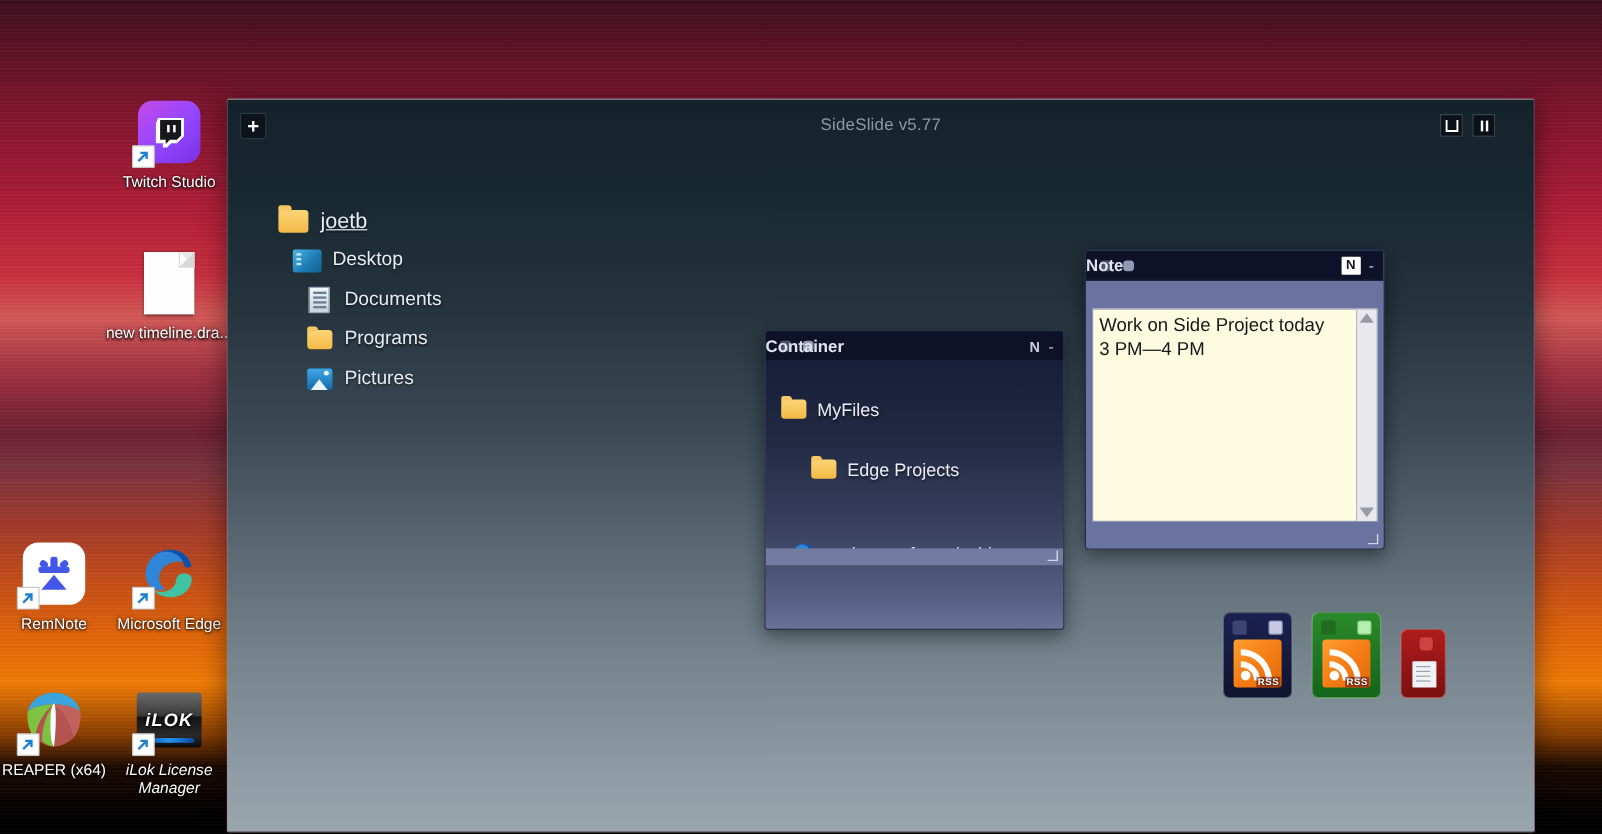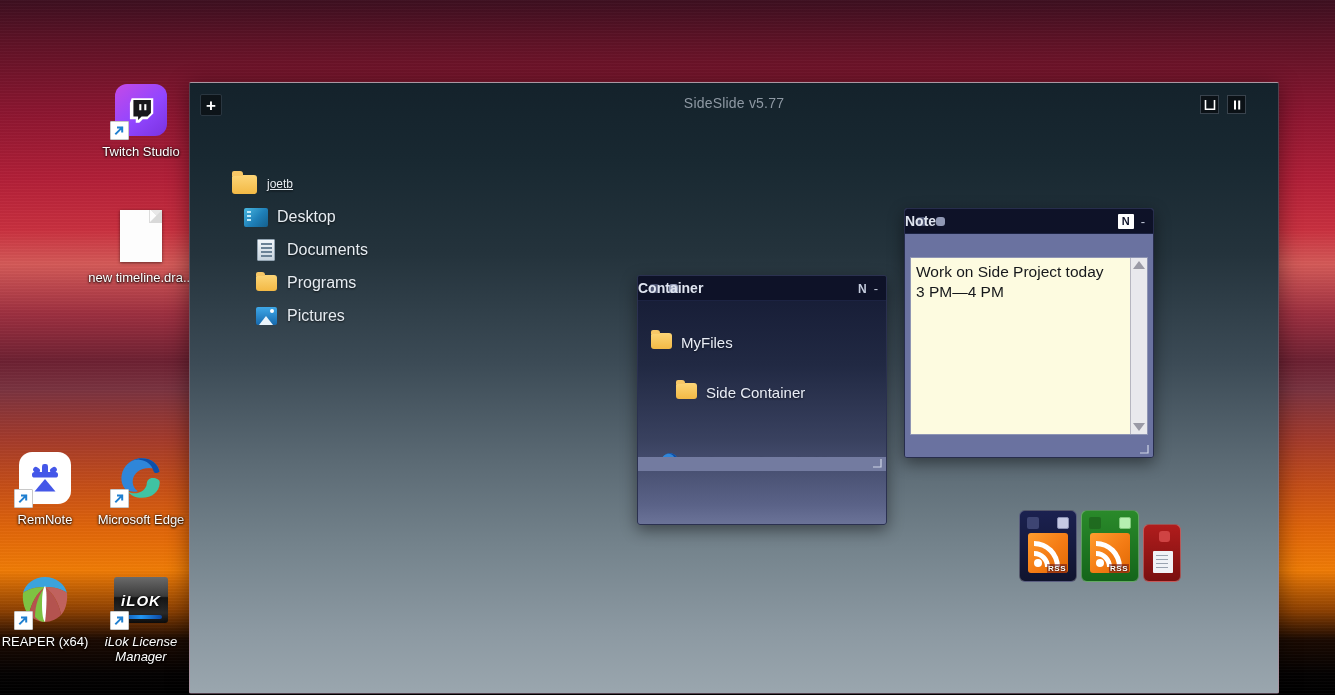--- a/index.html
+++ b/index.html
@@ -144,21 +144,21 @@
   #quicklinks { position:absolute; left:40px; top:86px; width:230px; }
   .ql-item {
     display:flex; align-items:center; height:30px; margin-bottom:3px;
     color:#e6ecf2; font-size:16px;
     text-shadow:0 1px 2px rgba(0,0,0,.7);
   }
   .ql-item .ql-ico {
     width:24px; height:22px; margin-right:9px;
     display:flex; align-items:center; justify-content:center; flex:0 0 auto;
   }
-  .ql-item.lvl0 { margin-left:0; font-size:12px;text-decoration:underline; }
+  .ql-item.lvl0 { margin-left:0; font-size:18px;text-decoration:underline; }
   .ql-item.lvl0 .ql-ico { width:28px; height:24px; }
   .ql-item.lvl1 { margin-left:14px; }
   .ql-item.lvl2 { margin-left:24px; }
 
   
   .folder {
     position:relative; width:25px; height:19px;
     background:linear-gradient(to bottom,#fcd577,#f3b945);
     border-radius:2px 3px 3px 3px;
   }
@@ -287,21 +287,21 @@
   }
   .sb-arrow { width:0; height:0; }
   .sb-arrow.up { border-left:6px solid transparent; border-right:6px solid transparent; border-bottom:8px solid #9a9aa6; }
   .sb-arrow.down { border-left:6px solid transparent; border-right:6px solid transparent; border-top:8px solid #9a9aa6; }
   .note-foot {
     position:absolute; left:0; bottom:0; width:100%; height:20px;
     background:#6a72a0;
   }
 
   
-  #widgets { position:absolute; left:829px; top:427px; display:flex; align-items:center; gap:4px; }
+  #widgets { position:absolute; left:829px; top:427px; display:flex; align-items:center; gap:16px; }
   .widget {
     position:relative; border-radius:6px; border:1px solid rgba(255,255,255,.28);
   }
   .widget .w-dots { position:absolute; top:6px; left:7px; right:7px; height:13px; }
   .w-dot {
     position:absolute; top:0; width:12px; height:12px; border-radius:2px;
   }
   .w-dot.a { left:0; }
   .w-dot.b { right:0; }
   .w-rss {
@@ -503,21 +503,21 @@
         <div class="c-item i0">
           <span class="c-ico">
               <span class="folder sm"></span>
             </span>
           <span>MyFiles</span>
         </div>
         <div class="c-item i1">
           <span class="c-ico">
               <span class="folder sm"></span>
             </span>
-          <span>Side Container</span>
+          <span>Edge Projects</span>
         </div>
         <div class="c-item i2">
           <span class="c-ico">
             <svg width="21" height="21" viewBox="0 0 48 48" aria-hidden="true">
               <path d="M42 28c0 9-7.5 15-17 15-6 0-11-2.4-14-6.4 3.6 2.2 7.4 2.6 10.6 1.6 5-1.5 7.6-5 7.9-8.6.3-3.3 2-5.6 5.8-5.6 3.7 0 6.7 1.6 6.7 4z" fill="#3fc3a3"></path>
               <path d="M11 36.6C6.6 32.8 4.5 27.4 5.4 21.5 6.9 11.6 15.4 5 24.6 5c9.6 0 15.9 6 17.2 13-2.2-2.2-5.9-3.6-10-3.6-9 0-14.6 5.3-15.6 11-.7 4.2.6 8.2 4.8 11.2-3.3 1-7.1.4-10-.9z" fill="#2f86d9"></path>
               <path d="M41.8 18C40.5 11 34.2 5 24.6 5c-5.4 0-10.3 2.3-13.4 6C14 7.7 18.2 6 22.5 6.4c7.2.6 12 5.3 13.4 10.6.6 2.3 2.8 3.2 5.9 1z" fill="#0e4fa8"></path>
             </svg>
           </span>
           <span>makeuseof.com/achieve-wo</span>

